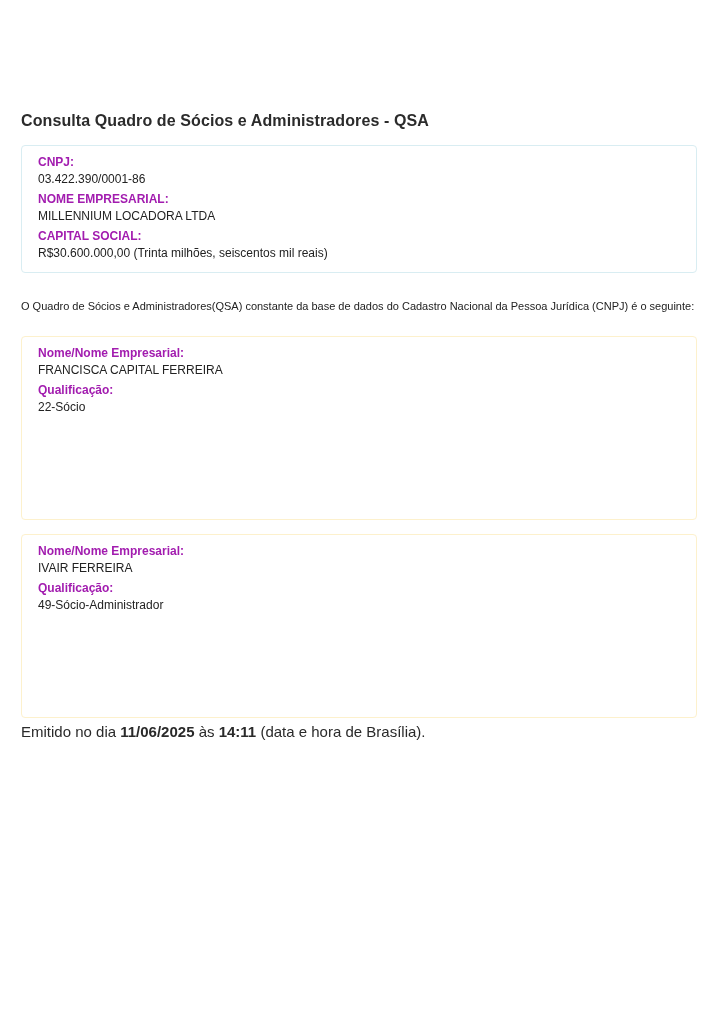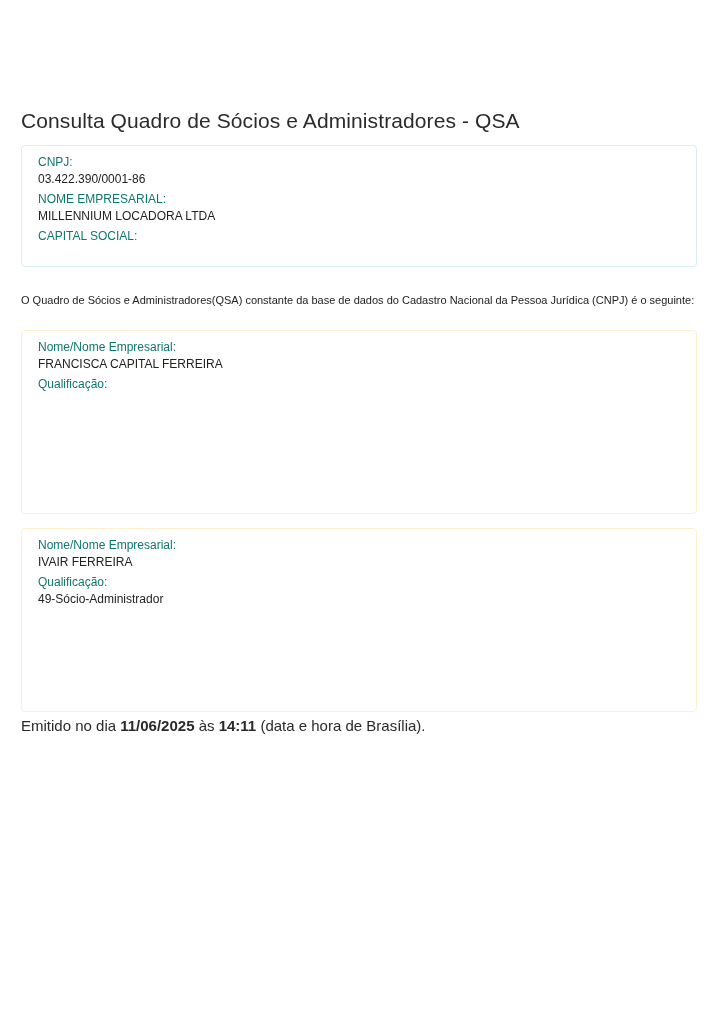--- a/index.html
+++ b/index.html
@@ -17,23 +17,23 @@
     font-family: "Liberation Sans", "DejaVu Sans", sans-serif;
     color: #212121;
     overflow: hidden;
   }
 
   .content {
     padding: 111px 17px 0 21px;
   }
 
   .page-title {
-    font-size: 21px;
+    font-size: 16px;
     line-height: 19px;
-    font-weight: 400;
+    font-weight: 700;
     color: #2b2b2b;
     letter-spacing: 0.1px;
   }
 
   .card {
     border-radius: 4px;
     padding: 8px 16px 10px 16px;
     font-size: 12px;
     line-height: 17px;
     background: #ffffff;
@@ -47,22 +47,22 @@
 
   .card-partner {
     border: 1.5px solid #fdf1cd;
     min-height: 184px;
   }
 
   .card-partner-1 { margin-top: 22px; }
   .card-partner-2 { margin-top: 14px; }
 
   .field-label {
-    font-weight: normal;
-    color: #0f766e;
+    font-weight: bold;
+    color: #a21caf;
   }
 
   .field-label + .field-value { color: #222222; }
 
   .card .field-label:not(:first-child) { margin-top: 3px; }
 
   .intro-text {
     margin-top: 25px;
     font-size: 11px;
     line-height: 16px;
@@ -92,28 +92,30 @@
   <div class="content">
 
     <h1 class="page-title">Consulta Quadro de Sócios e Administradores - QSA</h1>
 
     <div class="card card-company">
       <div class="field-label">CNPJ:</div>
       <div class="field-value">03.422.390/0001-86</div>
       <div class="field-label">NOME EMPRESARIAL:</div>
       <div class="field-value">MILLENNIUM LOCADORA LTDA</div>
       <div class="field-label">CAPITAL SOCIAL:</div>
+      <div class="field-value">R$30.600.000,00 (Trinta milhões, seiscentos mil reais)</div>
     </div>
 
     <p class="intro-text">O Quadro de Sócios e Administradores(QSA) constante da base de dados do Cadastro Nacional da Pessoa Jurídica (CNPJ) é o seguinte:</p>
 
     <div class="card card-partner card-partner-1">
       <div class="field-label">Nome/Nome Empresarial:</div>
       <div class="field-value">FRANCISCA CAPITAL FERREIRA</div>
       <div class="field-label">Qualificação:</div>
+      <div class="field-value">22-Sócio</div>
     </div>
 
     <div class="card card-partner card-partner-2">
       <div class="field-label">Nome/Nome Empresarial:</div>
       <div class="field-value">IVAIR FERREIRA</div>
       <div class="field-label">Qualificação:</div>
       <div class="field-value">49-Sócio-Administrador</div>
     </div>
 
 

